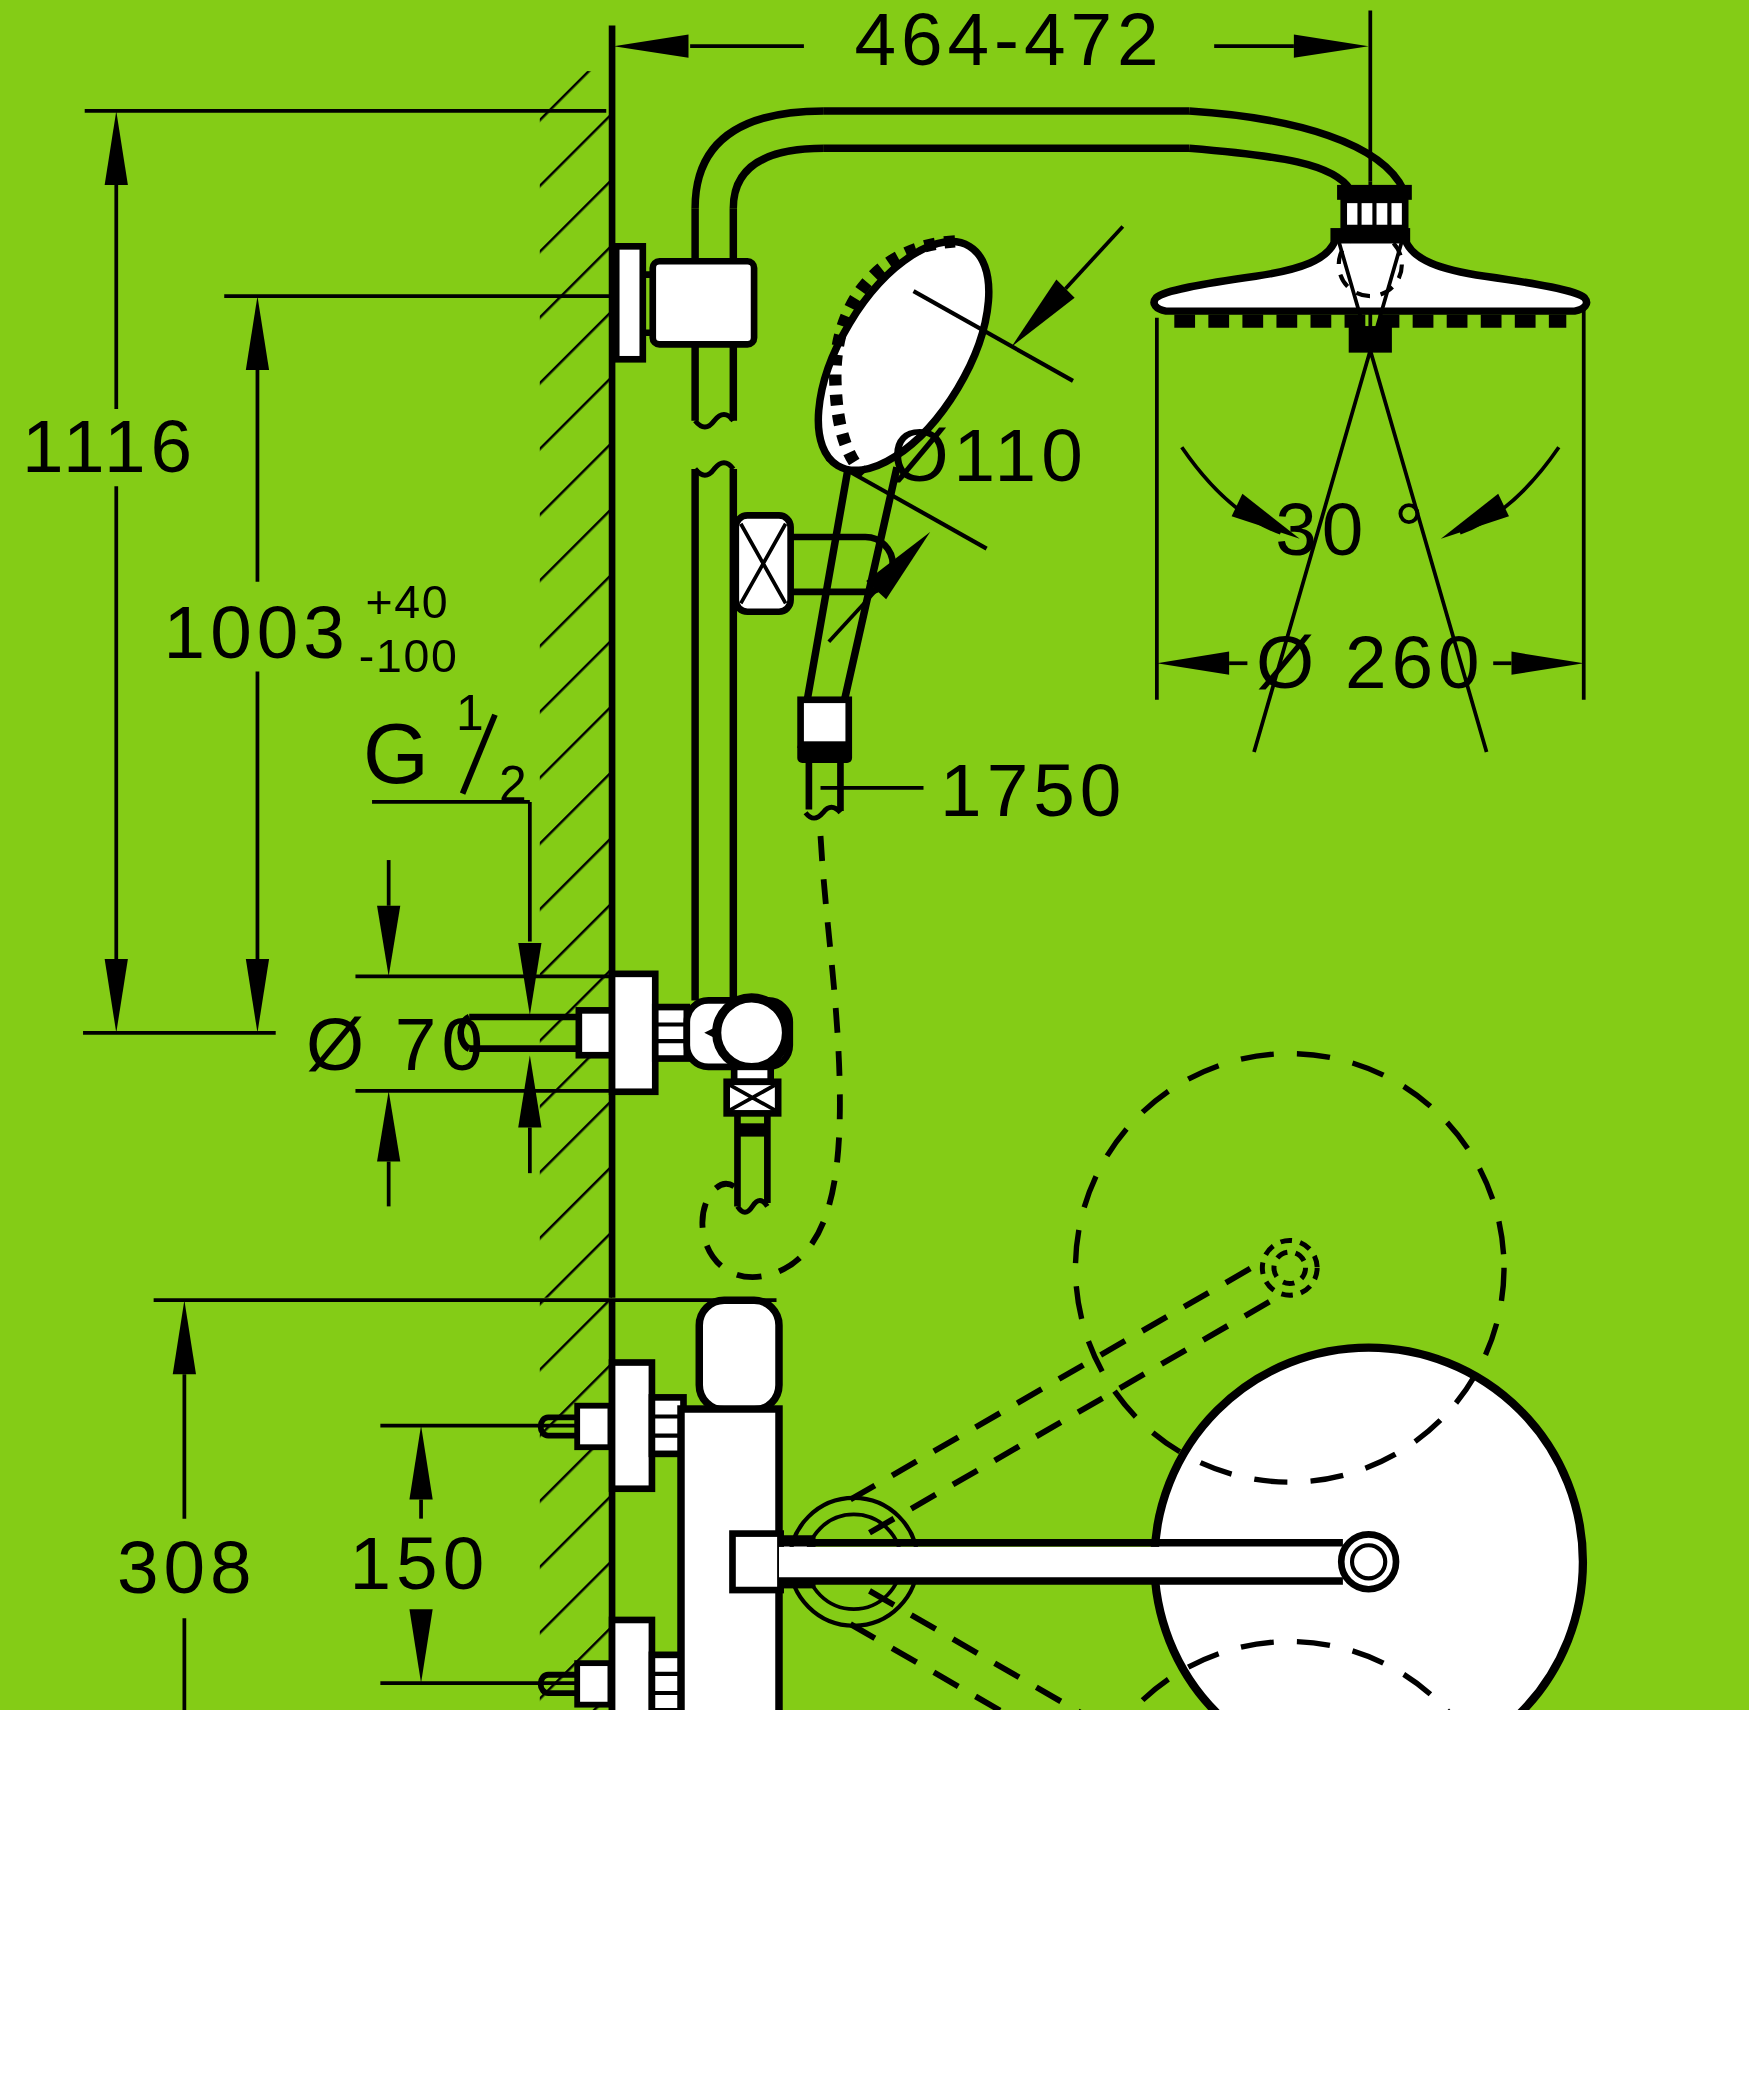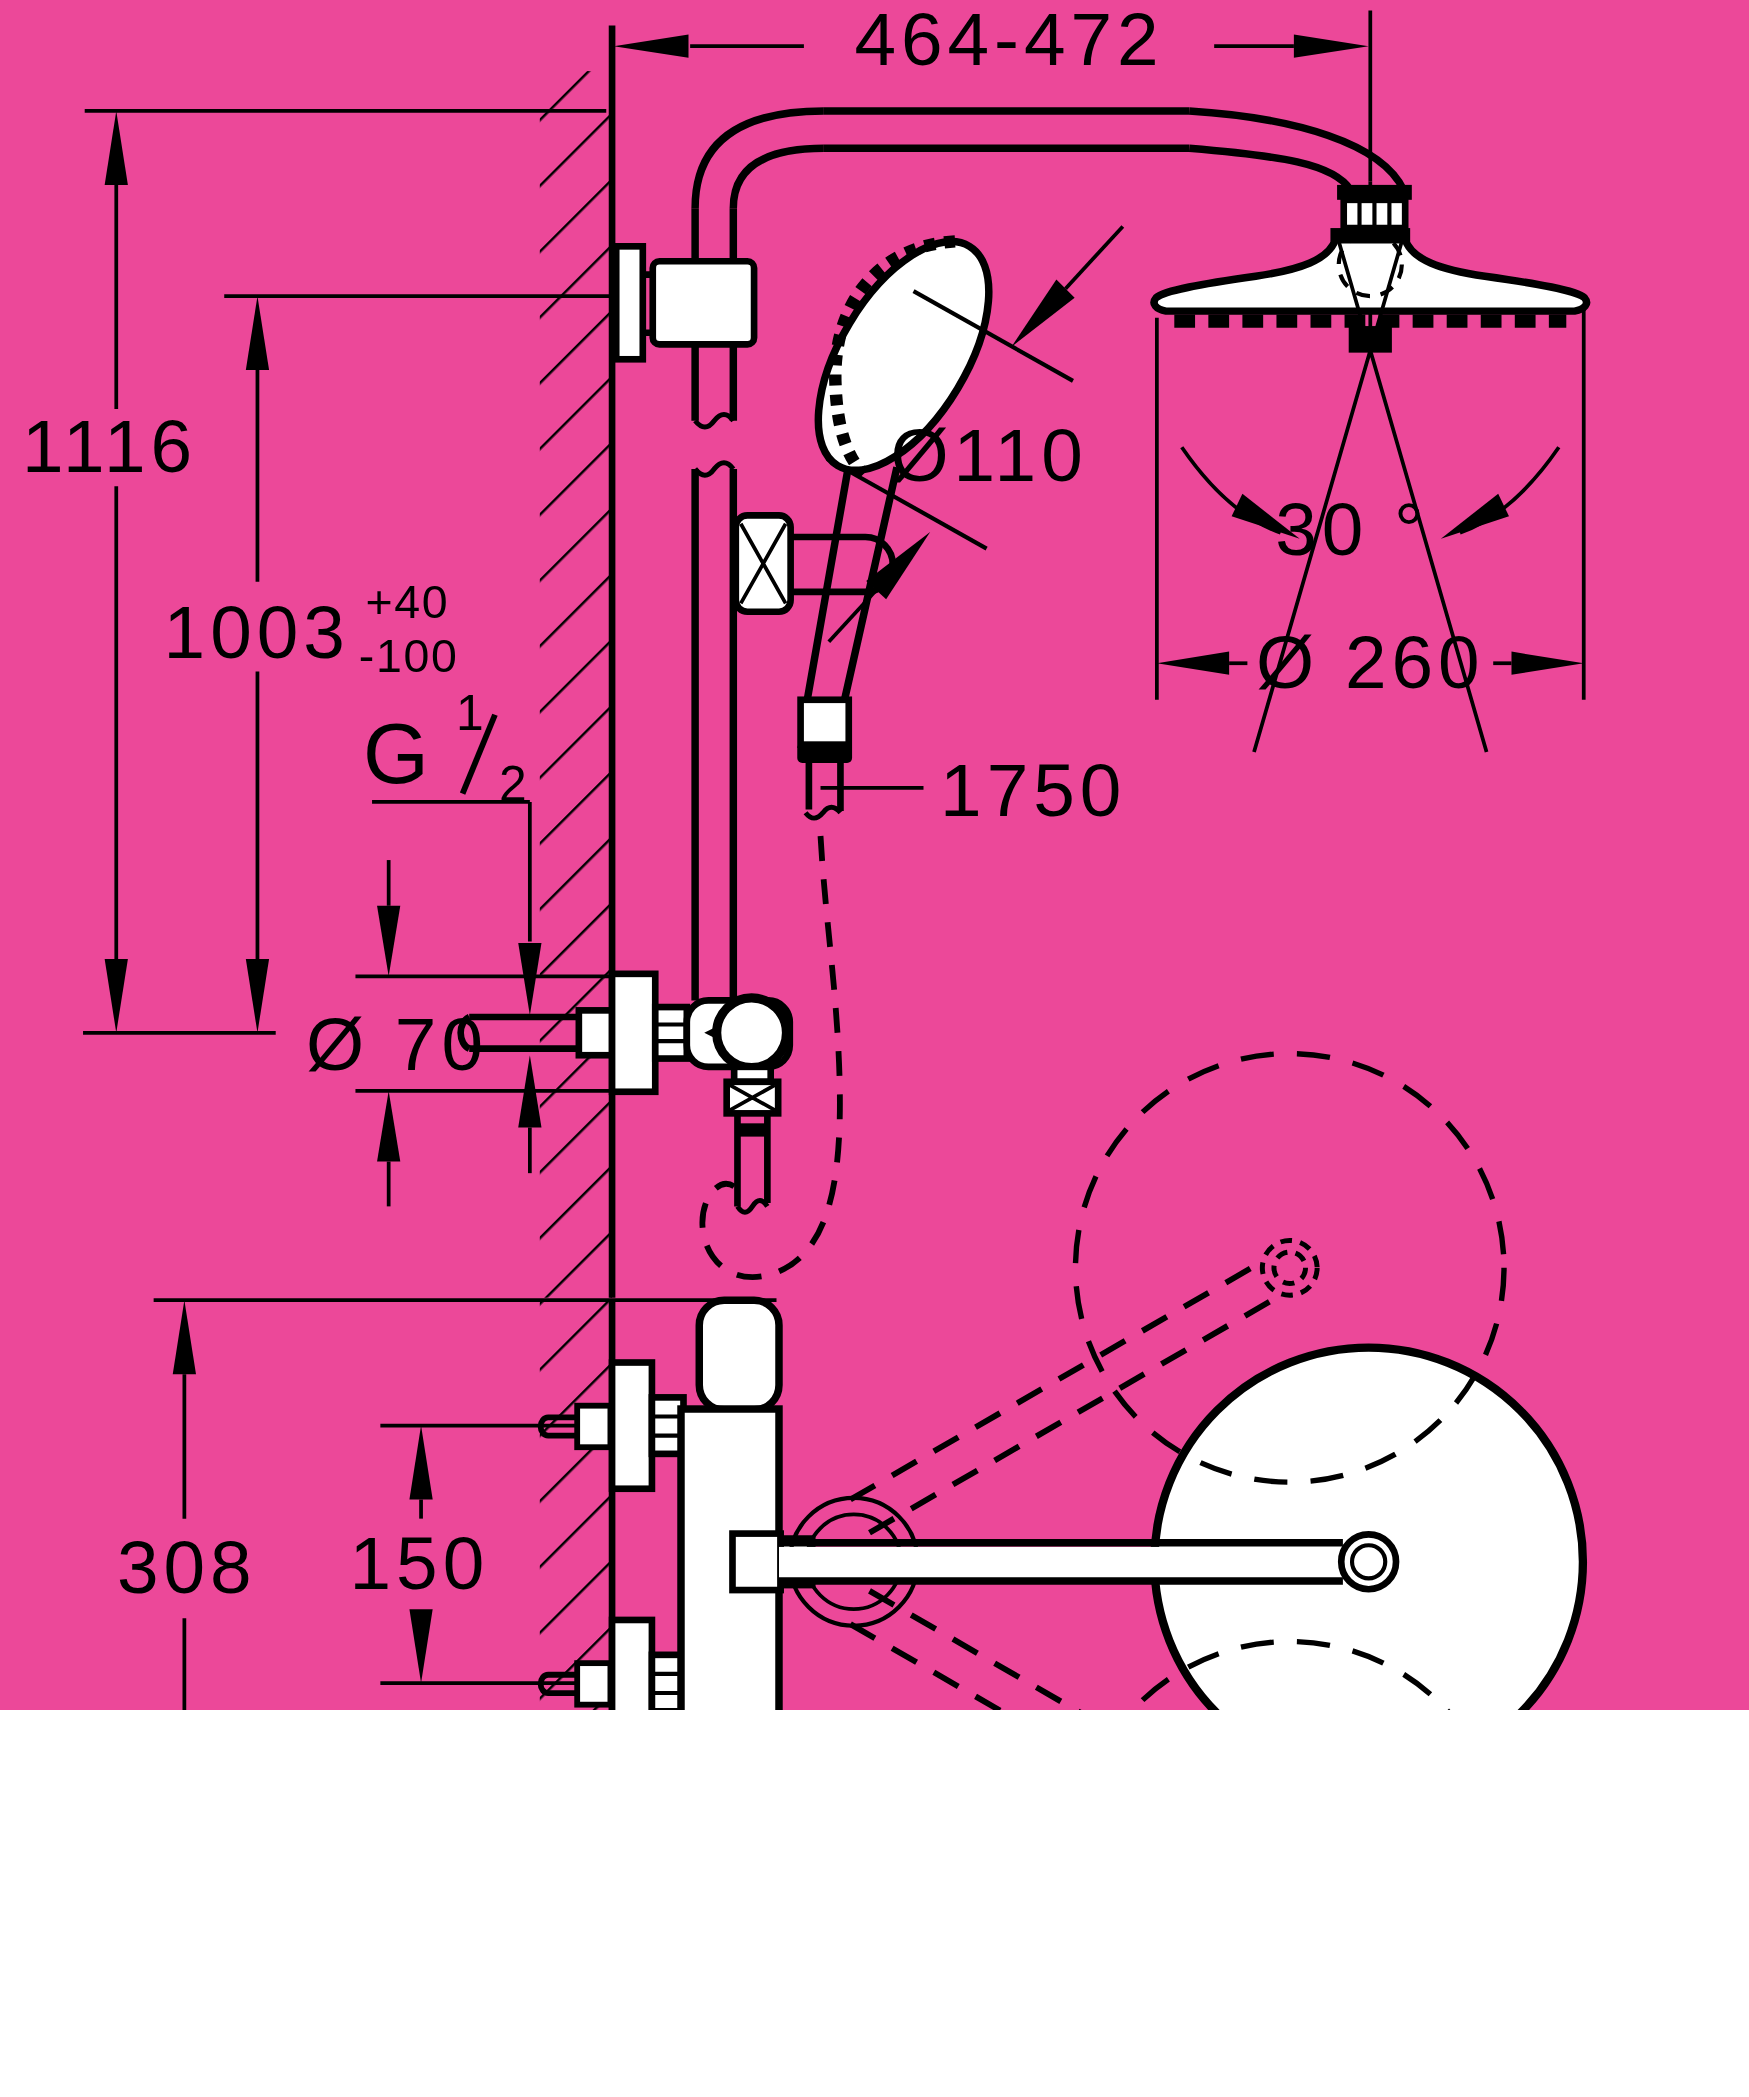--- a/index.html
+++ b/index.html
@@ -1,16 +1,16 @@
 <!DOCTYPE html>
 <html style="font-size:13.3px"><head>
 <meta charset="utf-8">
 <style>
   html,body{margin:0;padding:0;background:#ffffff;}
-  .sheet{width:1749px;height:1710px;background:#ec4899;position:relative;text-align:right;}
+  .sheet{width:1749px;height:1710px;background:#84cc16;position:relative;text-align:right;}
   svg{display:block;}
   
   .o9{stroke:#000;stroke-width:9;fill:none;}
   .o8{stroke:#000;stroke-width:8;fill:none;}
   .o7{stroke:#000;stroke-width:7;fill:none;}
   .o6{stroke:#000;stroke-width:6;fill:none;}
   .t5{stroke:#000;stroke-width:5;fill:none;}
   .t4{stroke:#000;stroke-width:4.5;fill:none;}
   .dim{stroke:#000;stroke-width:4.5;fill:none;}
   .wfill{fill:#ffffff;}

